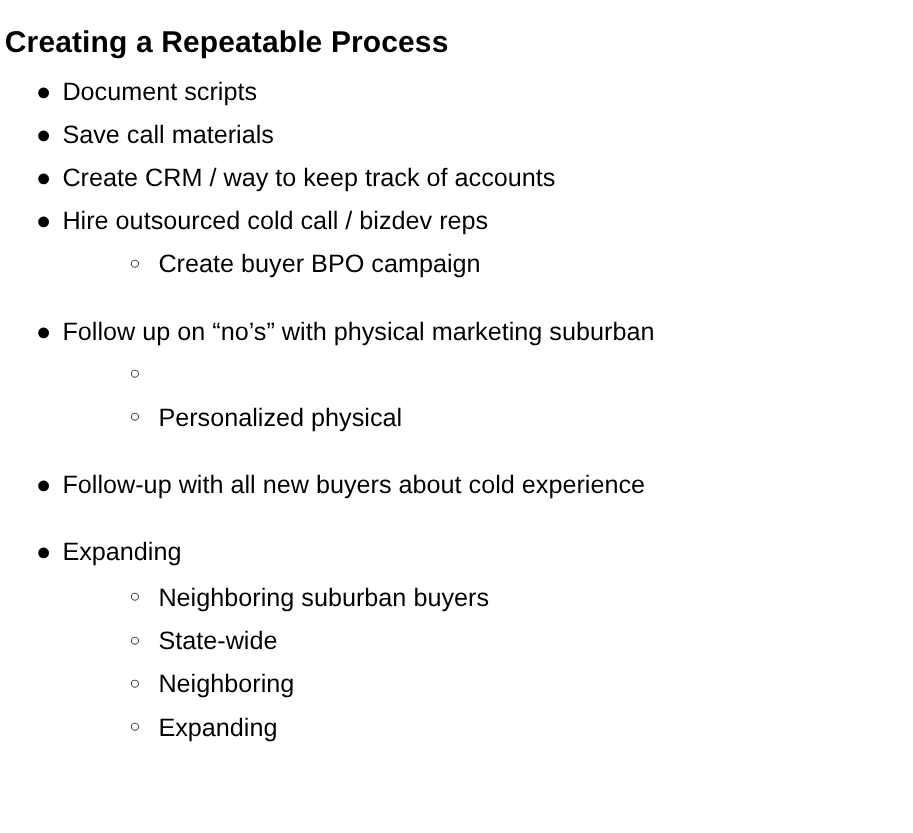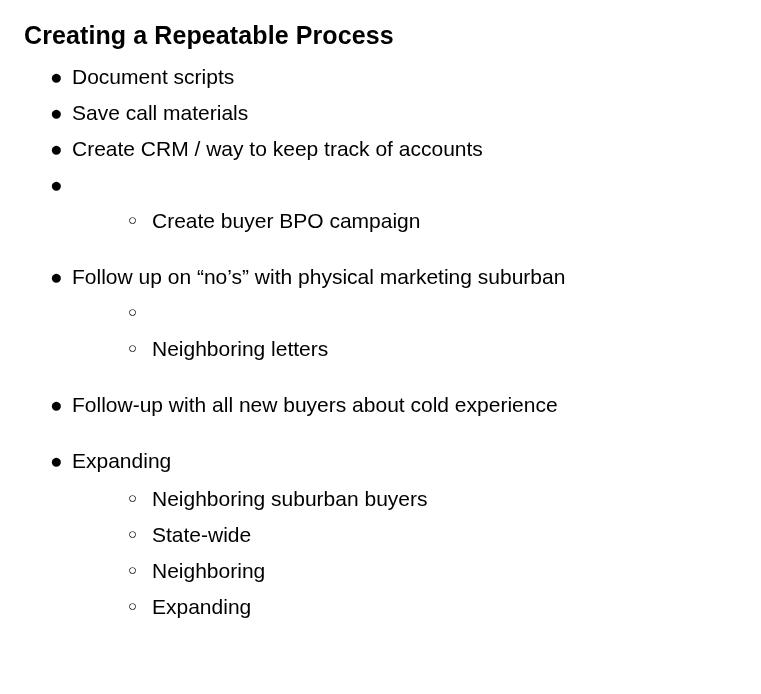--- a/index.html
+++ b/index.html
@@ -12,21 +12,21 @@
     background: #ffffff;
     font-family: "Liberation Sans", sans-serif;
     color: #000000;
     overflow: hidden;
   }
   .slide {
     position: relative;
     width: 761px;
     height: 552px;
     box-sizing: border-box;
-    padding: 20px 24px 0 24px;
+    padding: 20px 24px 0 4px;
   }
   .slide-title {
     font-size: 25px;
     font-weight: bold;
     line-height: 1.2;
     letter-spacing: 0.1px;
     margin: 0 0 16px 0;
   }
   .bullet-list {
     list-style: none;
@@ -84,35 +84,36 @@
     <li class="bullet-item level-1">
       <span class="marker">●</span>
       <span class="bullet-text">Save call materials</span>
     </li>
     <li class="bullet-item level-1">
       <span class="marker">●</span>
       <span class="bullet-text">Create CRM / way to keep track of accounts</span>
     </li>
     <li class="bullet-item level-1">
       <span class="marker">●</span>
+      <span class="bullet-text">Hire outsourced cold call / bizdev reps</span>
     </li>
     <li class="bullet-item level-2">
       <span class="marker">○</span>
       <span class="bullet-text">Create buyer BPO campaign</span>
     </li>
     <li class="bullet-item level-1 spaced">
       <span class="marker">●</span>
       <span class="bullet-text">Follow up on “no’s” with physical marketing suburban</span>
     </li>
     <li class="bullet-item level-2">
       <span class="marker">○</span>
     </li>
     <li class="bullet-item level-2">
       <span class="marker">○</span>
-      <span class="bullet-text">Neighboring letters</span>
+      <span class="bullet-text">Personalized physical</span>
     </li>
     <li class="bullet-item level-1 spaced">
       <span class="marker">●</span>
       <span class="bullet-text">Follow-up with all new buyers about cold experience</span>
     </li>
     <li class="bullet-item level-1 spaced">
       <span class="marker">●</span>
       <span class="bullet-text">Expanding</span>
     </li>
     <li class="bullet-item level-2 spaced">

